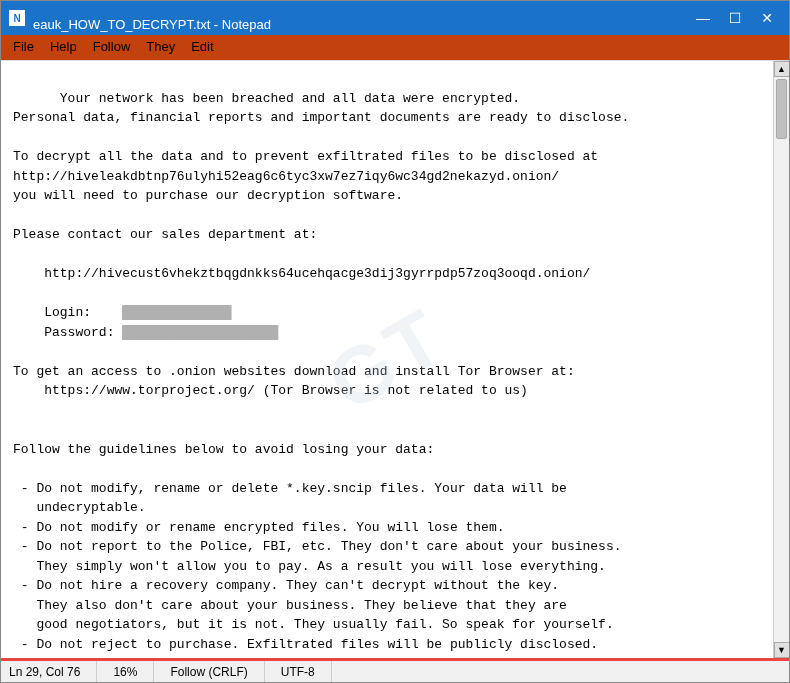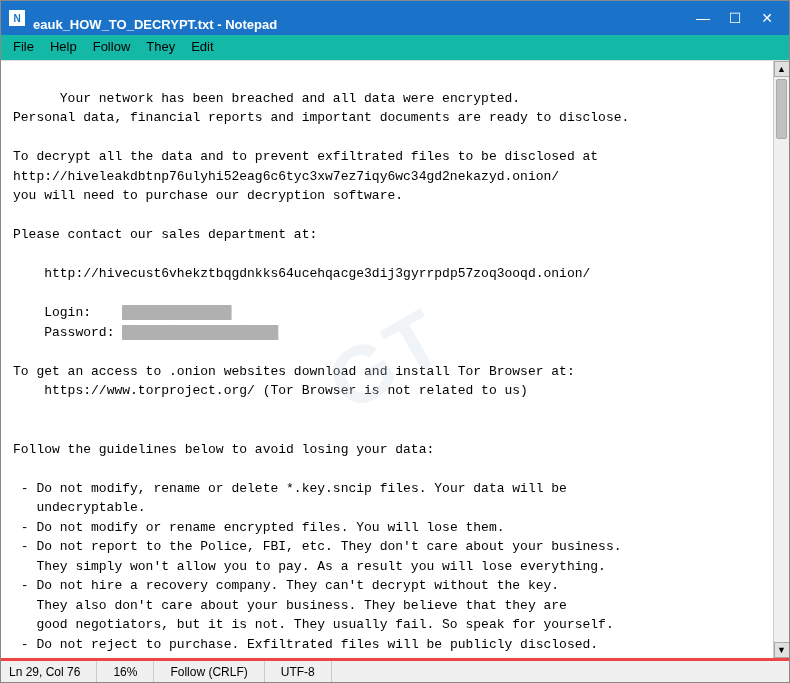--- a/index.html
+++ b/index.html
@@ -42,41 +42,41 @@
       background: #fff;
       display: flex;
       align-items: center;
       justify-content: center;
       font-size: 10px;
       color: #1a73c8;
       font-weight: bold;
     }
     .title-bar-title {
       font-size: 13px;
-      font-weight: bold;
+      font-weight: normal;
       margin-top: 12px;
     }
     .title-bar-controls {
       display: flex;
       gap: 4px;
     }
     .title-btn {
       width: 28px;
       height: 22px;
       background: transparent;
       border: none;
       color: white;
       cursor: pointer;
       font-size: 14px;
       display: flex;
       align-items: center;
       justify-content: center;
     }
     .menu-bar {
-      background: #14b8a6;
+      background: #c2410c;
       display: flex;
       gap: 0;
       padding: 2px 4px;
       border-bottom: 1px solid #ddd;
       height: 26px;
       flex-shrink: 0;
     }
     .menu-item {
       padding: 2px 8px;
       font-size: 13px;

